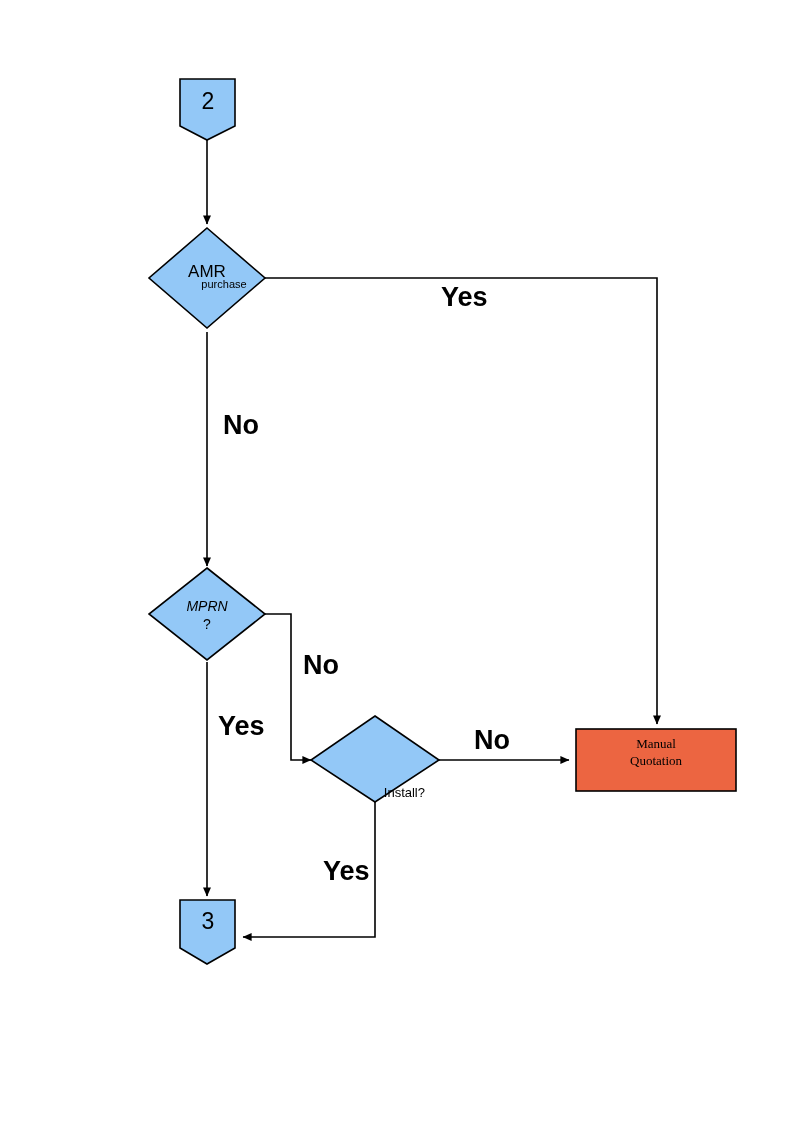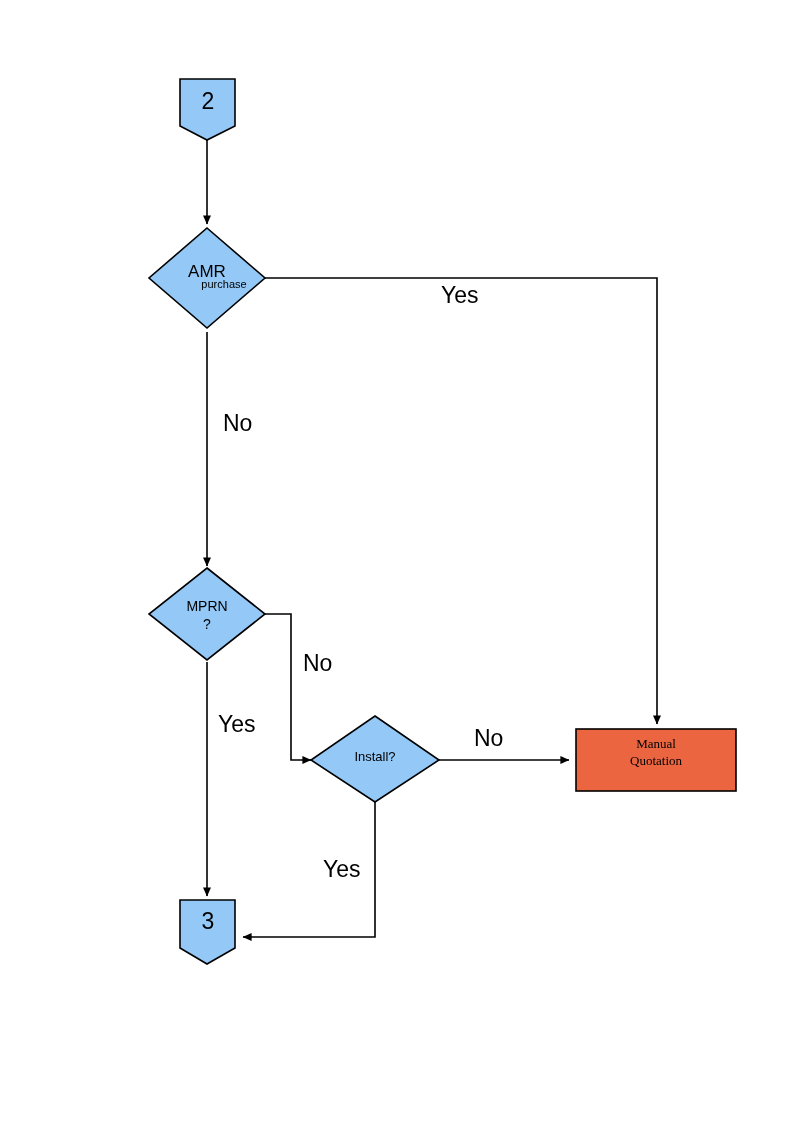--- a/index.html
+++ b/index.html
@@ -25,41 +25,42 @@
     position: absolute;
     text-align: center;
     color: #000000;
     line-height: 1.15;
     pointer-events: none;
     white-space: pre;
   }
   .edge-label {
     position: absolute;
     color: #000000;
-    font-size: 23px;
+    font-size: 27px;
     white-space: pre;
+    font-weight: bold;
   }
   
   #label-start-2 {
     left: 178px; top: 88px; width: 60px;
     font-size: 23px;
   }
   
   #label-end-3 {
     left: 178px; top: 908px; width: 60px;
     font-size: 23px;
   }
   
   #label-amr-line1 { left: 157px; top: 262px; width: 100px; font-size: 17px; }
   #label-amr-line2 { left: 174px; top: 278px; width: 100px; font-size: 11px; }
   
-  #label-mprn-line1 { left: 157px; top: 598px; width: 100px; font-size: 14px; }
+  #label-mprn-line1 { left: 157px; top: 598px; width: 100px; font-size: 14px; font-style: italic; }
   #label-mprn-line2 { left: 157px; top: 616px; width: 100px; font-size: 14px; }
   
-  #label-install { left: 325px; top: 750px; width: 100px; font-size: 13px; }
+  #label-install { left: 325px; top: 786px; width: 100px; font-size: 13px; text-align: right; }
   
   #label-manual-quotation {
     left: 577px; top: 736px; width: 158px;
     font-size: 13px; line-height: 1.28; font-family: Liberation Serif, serif;
   }
   
   #label-edge-amr-yes  { left: 441px; top: 282px; }
   #label-edge-amr-no   { left: 223px; top: 410px; }
   #label-edge-mprn-no  { left: 303px; top: 650px; }
   #label-edge-mprn-yes { left: 218px; top: 711px; }

